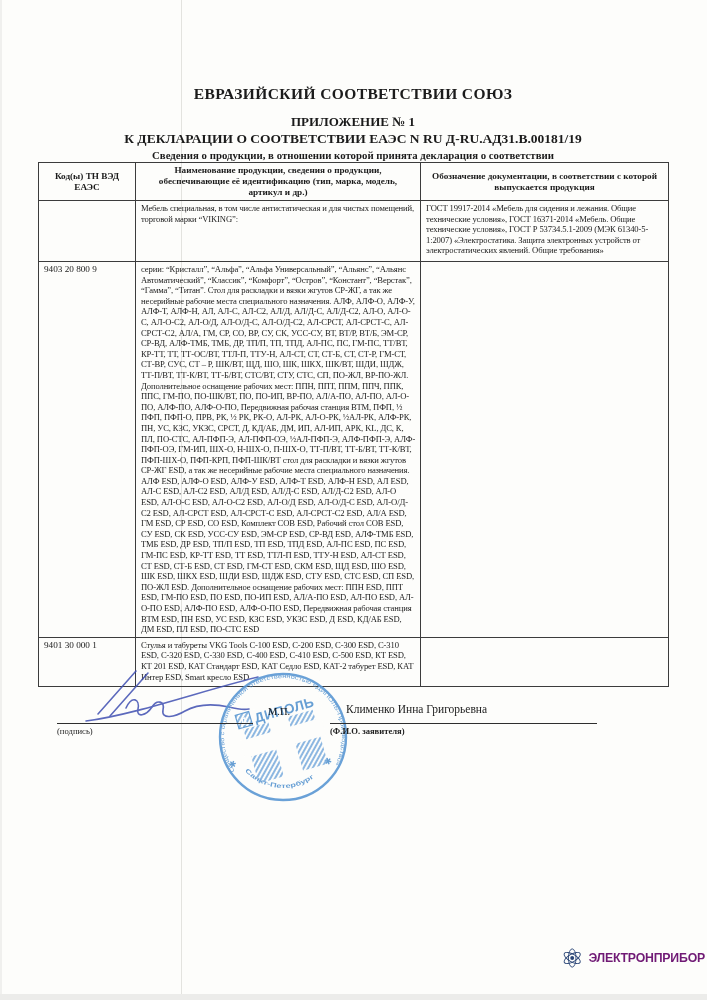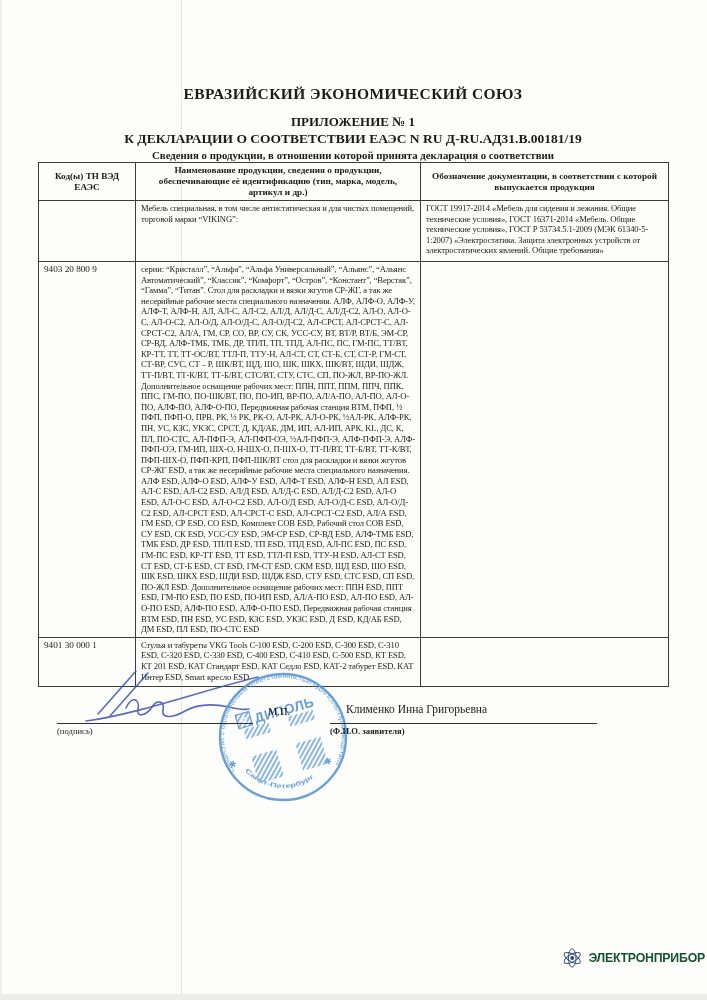--- a/index.html
+++ b/index.html
@@ -48,32 +48,32 @@
   .sig-caption{position:absolute;font-size:8.6px;color:#222;text-align:left;}
   .cap-left{left:57px;top:726px;width:196px;}
   .cap-right{left:330px;top:726px;width:267px;font-weight:bold;}
   .mp{position:absolute;left:268px;top:706px;font-size:10.5px;}
   .signer{position:absolute;left:337px;top:703px;font-size:11.5px;margin-left:9px;}
   .handsign{position:absolute;left:82px;top:664px;}
   .stamp{position:absolute;left:201px;top:655px;opacity:.9;}
   .footer-logo{position:absolute;left:560px;top:936px;width:145px;height:44px;display:flex;align-items:center;}
   .footer-logo .brand{
     font-family:"Liberation Sans","DejaVu Sans",sans-serif;
-    font-size:12.3px;font-weight:bold;letter-spacing:-0.2px;color:#14532d;margin-left:4px;
+    font-size:12.3px;font-weight:bold;letter-spacing:-0.2px;color:#701a75;margin-left:4px;
   }
 </style>
 </head>
 <body>
 
 <div class="crease"></div>
 <div class="edge-left"></div>
 <div class="edge-bottom"></div>
 
 <div class="titles">
-  <div class="t1">ЕВРАЗИЙСКИЙ ЭКОНОМИЧЕСКИЙ СОЮЗ</div>
+  <div class="t1">ЕВРАЗИЙСКИЙ СООТВЕТСТВИИ СОЮЗ</div>
   <div class="t2">ПРИЛОЖЕНИЕ № 1</div>
   <div class="t3">К ДЕКЛАРАЦИИ О СООТВЕТСТВИИ ЕАЭС N RU Д-RU.АД31.В.00181/19</div>
   <div class="t4">Сведения о продукции, в отношении которой принята декларация о соответствии</div>
 </div>
 
 <table class="products">
   <colgroup>
       <col class="c1">
       <col class="c2">
       <col class="c3">

